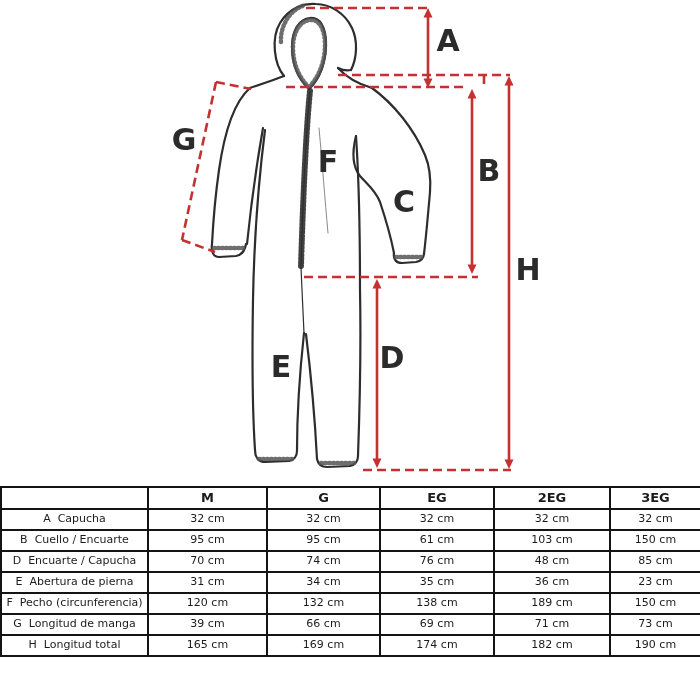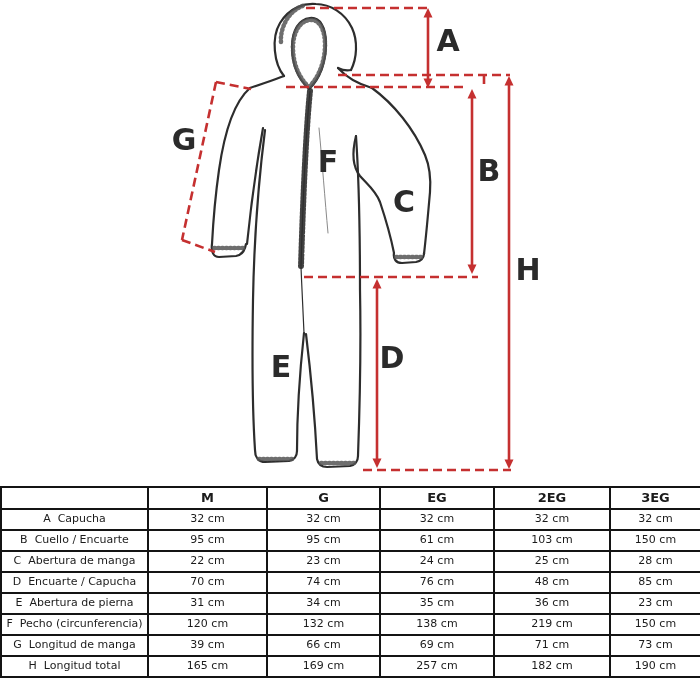--- a/index.html
+++ b/index.html
@@ -133,62 +133,54 @@
       </tr>
       <tr>
         <td class="lbl"><span class="lt">B</span><span>Cuello / Encuarte</span></td>
         <td>95 cm</td>
         <td>95 cm</td>
         <td>61 cm</td>
         <td>103 cm</td>
         <td>150 cm</td>
       </tr>
       <tr>
-        <td class="lbl"><span class="lt">C</span><span>Abertura de manga</span></td>
-        <td>22 cm</td>
-        <td>23 cm</td>
-        <td>24 cm</td>
-        <td>25 cm</td>
-        <td>28 cm</td>
-      </tr>
-      <tr>
         <td class="lbl"><span class="lt">D</span><span>Encuarte / Capucha</span></td>
         <td>70 cm</td>
         <td>74 cm</td>
         <td>76 cm</td>
         <td>48 cm</td>
         <td>85 cm</td>
       </tr>
       <tr>
         <td class="lbl"><span class="lt">E</span><span>Abertura de pierna</span></td>
         <td>31 cm</td>
         <td>34 cm</td>
         <td>35 cm</td>
         <td>36 cm</td>
         <td>23 cm</td>
       </tr>
       <tr>
         <td class="lbl"><span class="lt">F</span><span>Pecho (circunferencia)</span></td>
         <td>120 cm</td>
         <td>132 cm</td>
         <td>138 cm</td>
-        <td>219 cm</td>
+        <td>189 cm</td>
         <td>150 cm</td>
       </tr>
       <tr>
         <td class="lbl"><span class="lt">G</span><span>Longitud de manga</span></td>
         <td>39 cm</td>
         <td>66 cm</td>
         <td>69 cm</td>
         <td>71 cm</td>
         <td>73 cm</td>
       </tr>
       <tr>
         <td class="lbl"><span class="lt">H</span><span>Longitud total</span></td>
         <td>165 cm</td>
         <td>169 cm</td>
-        <td>257 cm</td>
+        <td>174 cm</td>
         <td>182 cm</td>
         <td>190 cm</td>
       </tr>
     </tbody>
   </table>
 </div>
 
 </body></html>

